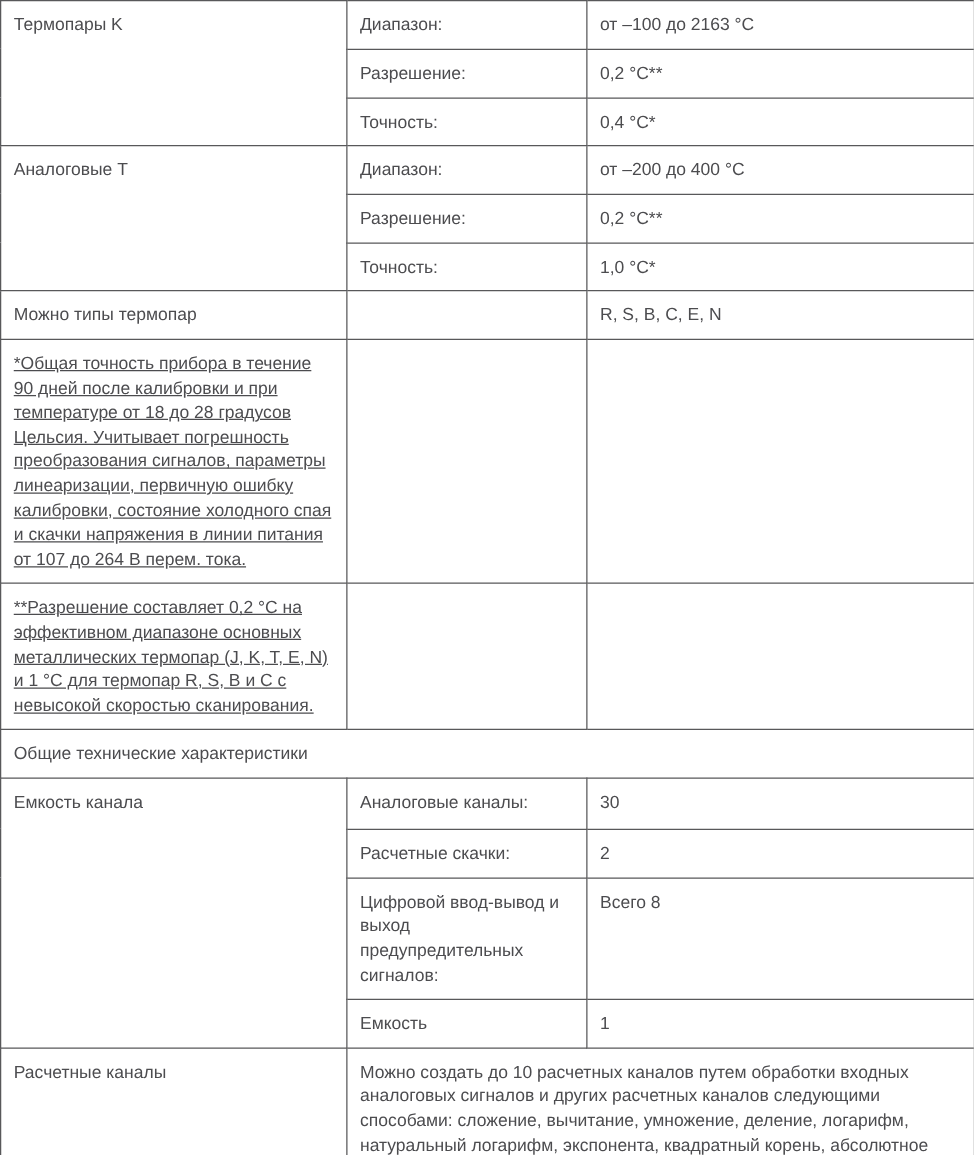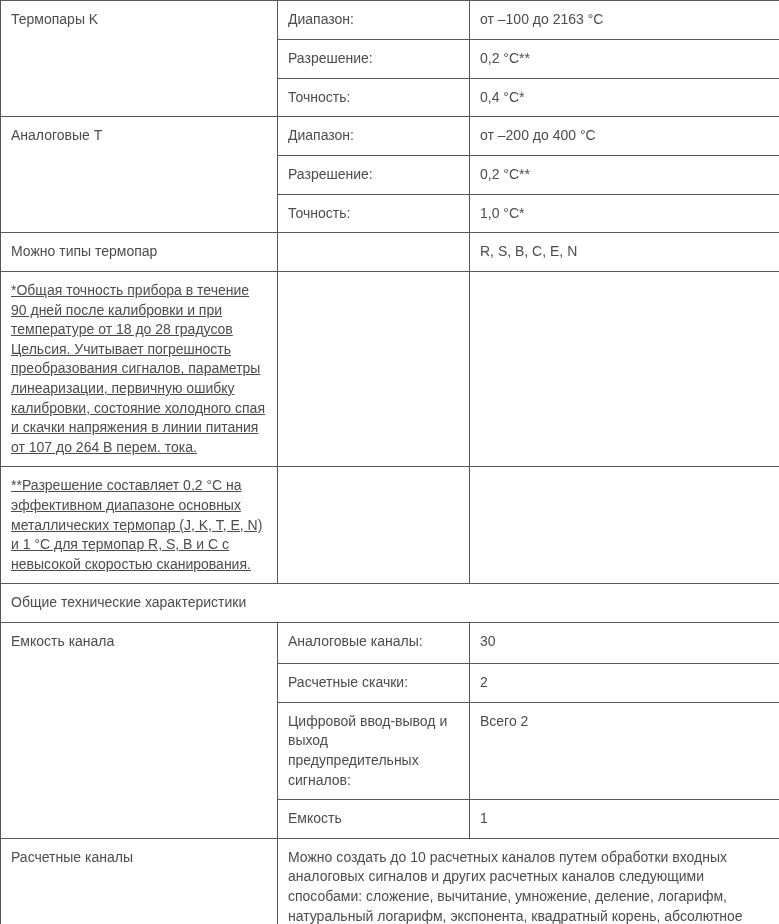--- a/index.html
+++ b/index.html
@@ -98,21 +98,21 @@
     <td rowspan="4">Емкость канала</td>
     <td>Аналоговые каналы:</td>
     <td>30</td>
   </tr>
   <tr class="h39">
     <td>Расчетные скачки:</td>
     <td>2</td>
   </tr>
   <tr class="h75">
     <td>Цифровой ввод-вывод и выход предупредительных сигналов:</td>
-    <td>Всего 2</td>
+    <td>Всего 8</td>
   </tr>
   <tr class="h38">
     <td>Емкость</td>
     <td>1</td>
   </tr>
 
   <tr class="h145">
     <td>Расчетные каналы</td>
     <td colspan="2">Можно создать до 10 расчетных каналов путем обработки входных аналоговых сигналов и других расчетных каналов следующими способами: сложение, вычитание, умножение, деление, логарифм, натуральный логарифм, экспонента, квадратный корень, абсолютное значение, выделение целой части, среднее значение (среднее для группы каналов), разница (разница между двумя каналами), разница (разница между каналом и средним значением по всем каналам)</td>
   </tr>

